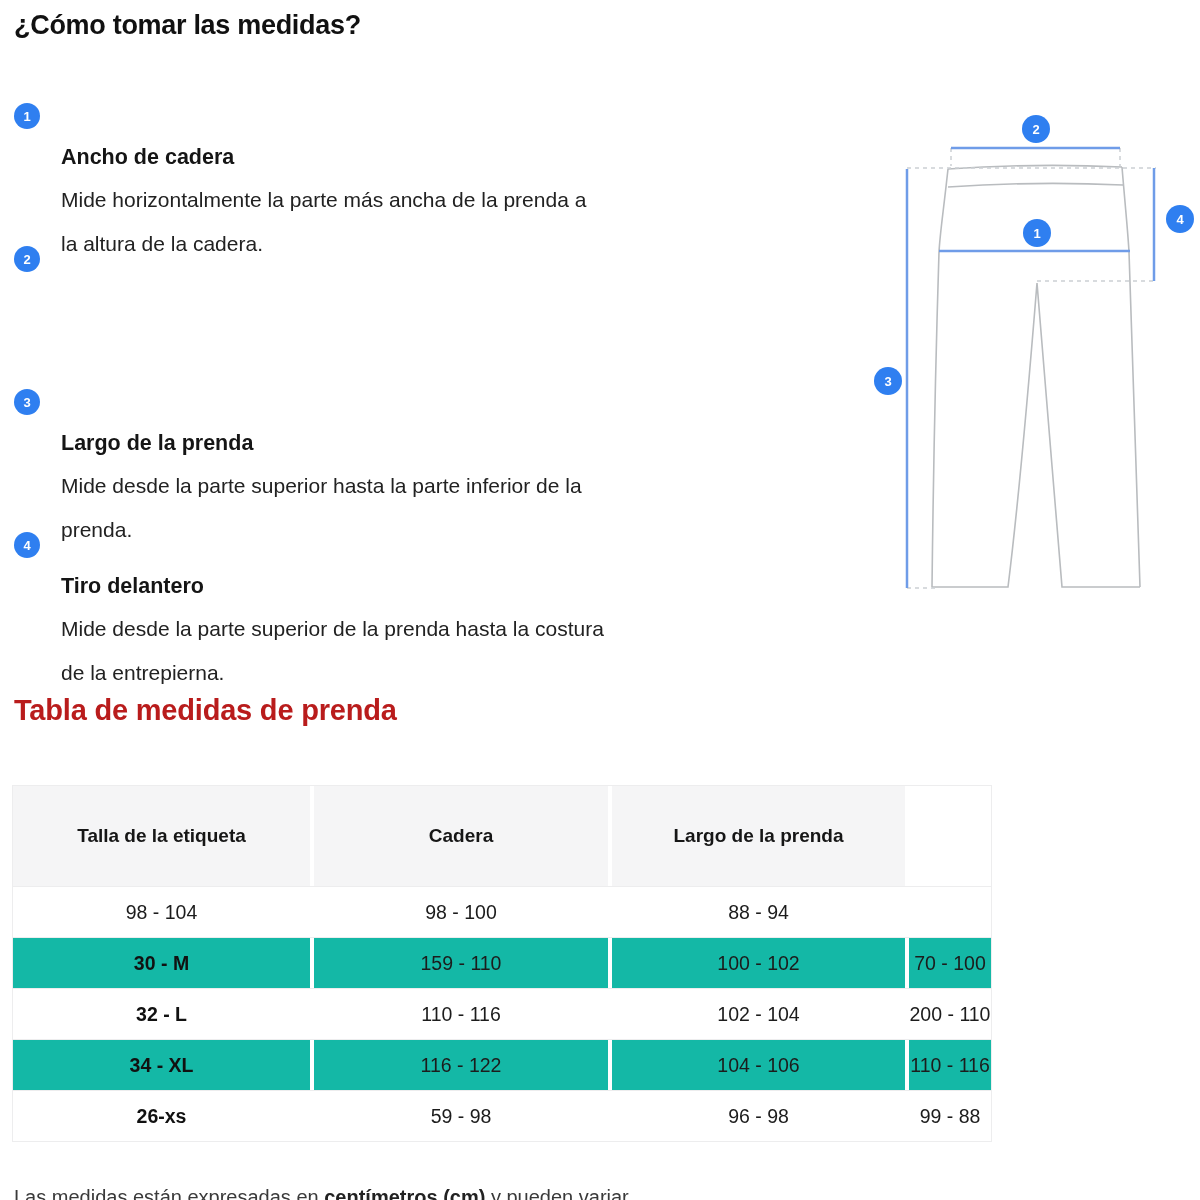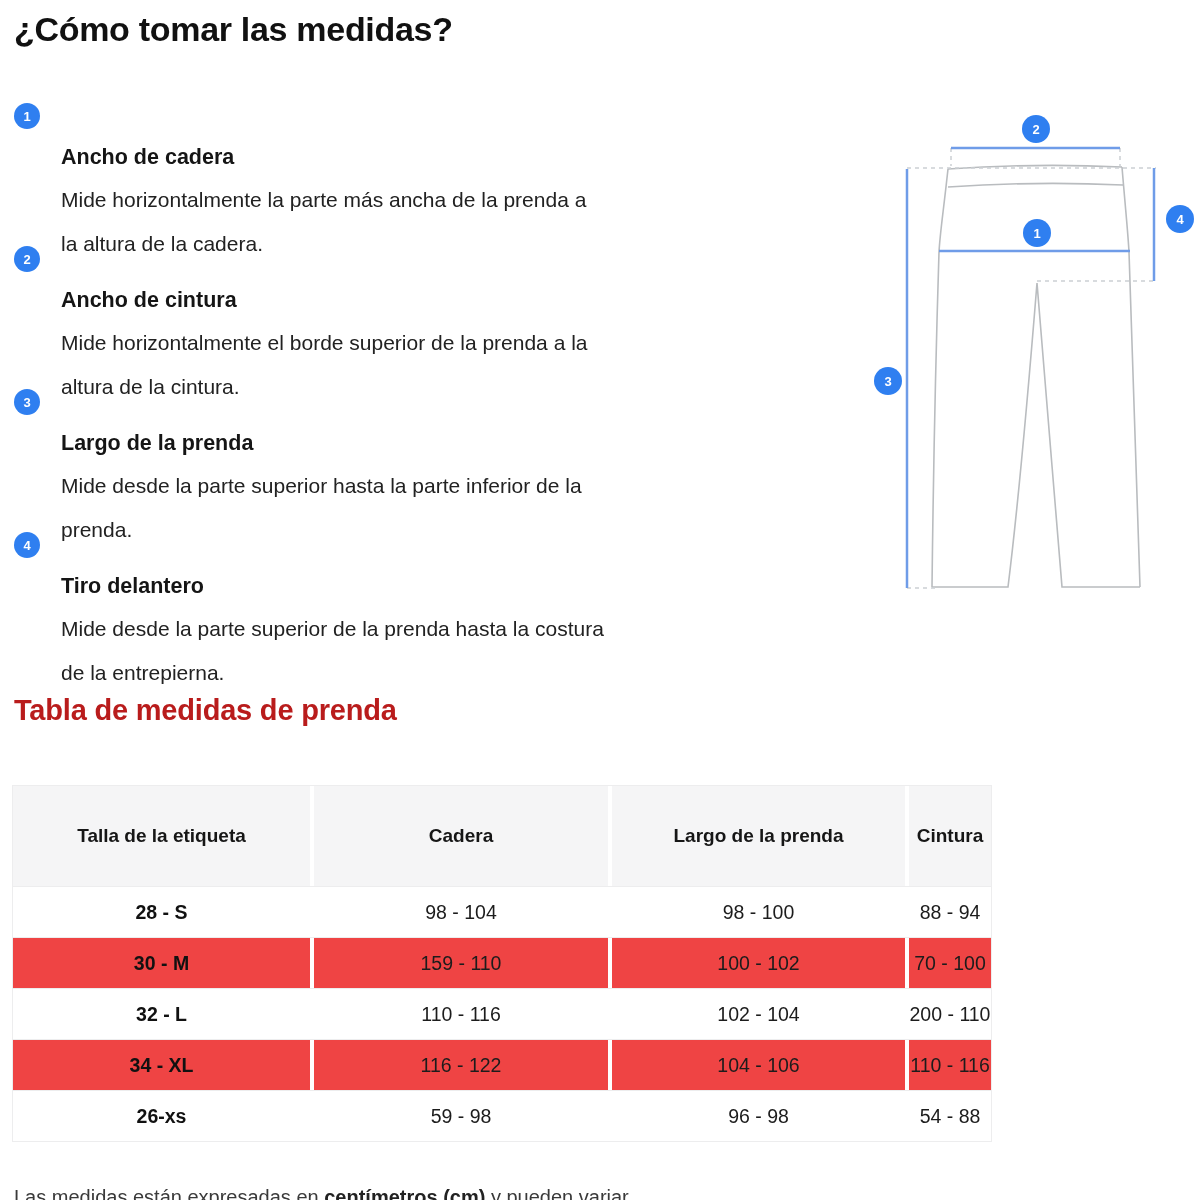--- a/index.html
+++ b/index.html
@@ -1,21 +1,21 @@
 <!DOCTYPE html>
 <html><head>
 <meta charset="utf-8">
 <style>
   * { margin: 0; padding: 0; box-sizing: border-box; }
   html, body { width: 1200px; height: 1200px; overflow: hidden; background: #fff; }
   body { font-family: "Liberation Sans", "DejaVu Sans", sans-serif; color: #141414; position: relative; }
 
   .page-title {
     position: absolute; left: 14px; top: 10px;
-    font-size: 34px; font-weight: 700; letter-spacing: -0.3px; color: #111; text-align: center;
+    font-size: 27px; font-weight: 700; letter-spacing: -0.3px; color: #111; text-align: center;
   }
 
   
   .item { position: absolute; left: 14px; display: flex; align-items: flex-start; width: 800px; }
   .badge {
     flex: 0 0 auto; width: 26px; height: 26px; border-radius: 50%;
     background: #2f7ff0; color: #fff; font-size: 13px; font-weight: 700;
     display: flex; align-items: center; justify-content: center; margin-top: 1px;
   }
   .item-body { margin-left: 21px; margin-top: 42px; }
@@ -45,21 +45,21 @@
     border: 1px solid #ededee; background: #fff;
   }
   .tr {
     display: grid; grid-template-columns: 297px 294px 293px 1fr;
     column-gap: 4px; background: #fff;
   }
   .tr + .tr { border-top: 1px solid #ededee; }
   .th, .td { display: flex; align-items: center; justify-content: center; }
   .thead .th { height: 100px; background: #f5f5f6; font-size: 19px; font-weight: 700; color: #161616; }
   .td { height: 50px; font-size: 19.5px; color: #1c1c1c; }
-  .tr.alt .td { background: #ef4444; }
+  .tr.alt .td { background: #14b8a6; }
   .td.size-col { font-weight: 700; color: #111; }
 
   
   .footnote {
     position: absolute; left: 14px; top: 1186px; width: 1100px;
     font-size: 20px; color: #3a3a3a; white-space: nowrap;
   }
   .footnote b { color: #222; }
 </style>
 </head>
@@ -70,25 +70,20 @@
 <div class="item" id="item-1">
   <span class="badge">1</span>
   <div class="item-body">
     <div class="item-title">Ancho de cadera</div>
     <div class="item-desc">Mide horizontalmente la parte más ancha de la prenda a
 la altura de la cadera.</div>
   </div>
 </div>
 <div class="item" id="item-2">
   <span class="badge">2</span>
-  <div class="item-body">
-    <div class="item-title">Ancho de cintura</div>
-    <div class="item-desc">Mide horizontalmente el borde superior de la prenda a la
-altura de la cintura.</div>
-  </div>
 </div>
 <div class="item" id="item-3">
   <span class="badge">3</span>
   <div class="item-body">
     <div class="item-title">Largo de la prenda</div>
     <div class="item-desc">Mide desde la parte superior hasta la parte inferior de la
 prenda.</div>
   </div>
 </div>
 <div class="item" id="item-4">
@@ -145,24 +140,22 @@
   </svg>
 </div>
 
 <h2 class="section-title">Tabla de medidas de prenda</h2>
 
 <div class="size-table">
   <div class="tr thead">
     <div class="th">Talla de la etiqueta</div>
     <div class="th">Cadera</div>
     <div class="th">Largo de la prenda</div>
-    <div class="th">Cintura</div>
   </div>
   <div class="tr">
-    <div class="td size-col">28 - S</div>
     <div class="td">98 - 104</div>
     <div class="td">98 - 100</div>
     <div class="td">88 - 94</div>
   </div>
   <div class="tr alt">
     <div class="td size-col">30 - M</div>
     <div class="td">159 - 110</div>
     <div class="td">100 - 102</div>
     <div class="td">70 - 100</div>
   </div>
@@ -175,19 +168,19 @@
   <div class="tr alt">
     <div class="td size-col">34 - XL</div>
     <div class="td">116 - 122</div>
     <div class="td">104 - 106</div>
     <div class="td">110 - 116</div>
   </div>
   <div class="tr">
     <div class="td size-col">26-xs</div>
     <div class="td">59 - 98</div>
     <div class="td">96 - 98</div>
-    <div class="td">54 - 88</div>
+    <div class="td">99 - 88</div>
   </div>
 </div>
 
 <div class="footnote">
   <span>Las medidas están expresadas en </span><b>centímetros (cm)</b><span> y pueden variar</span>
 </div>
 
 </body></html>

